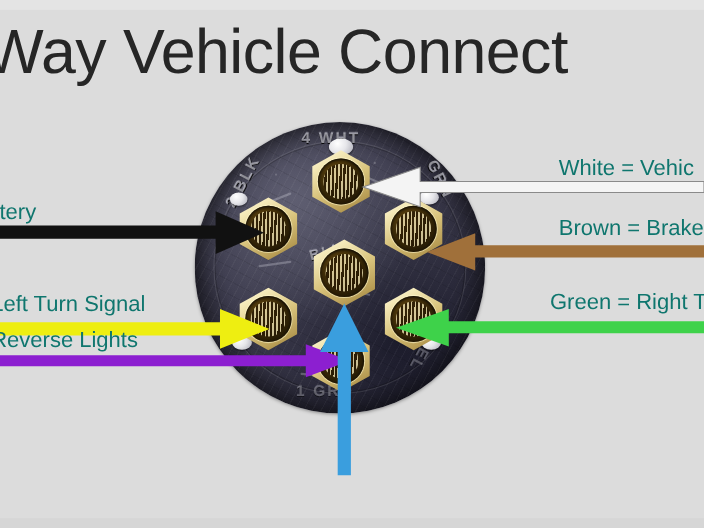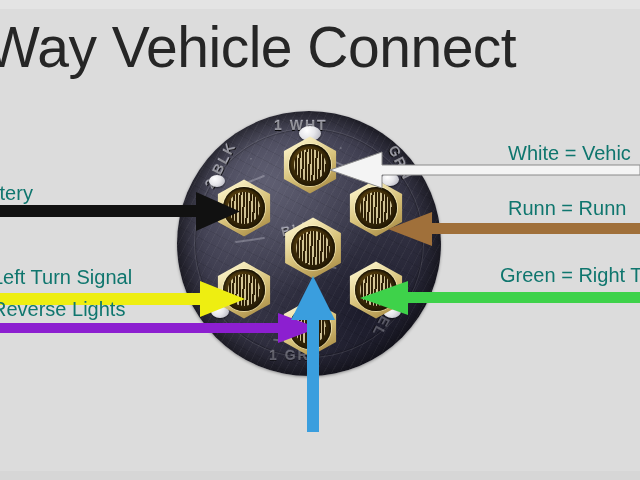--- a/index.html
+++ b/index.html
@@ -182,21 +182,21 @@
   <div id="connector">
     <div class="disc">
       <div class="disc-texture"></div>
       <div class="disc-ring"></div>
       <div class="disc-gouge" style="left:55px;top:70px;width:34px;height:2px;transform:rotate(-22deg);"></div>
       <div class="disc-gouge" style="left:150px;top:52px;width:26px;height:2px;transform:rotate(24deg);"></div>
       <div class="disc-gouge" style="left:120px;top:152px;width:40px;height:2px;transform:rotate(12deg);"></div>
       <div class="disc-gouge" style="left:58px;top:128px;width:30px;height:2px;transform:rotate(-8deg);"></div>
       <div class="disc-gouge" style="left:96px;top:230px;width:44px;height:2px;transform:rotate(6deg);"></div>
 
-      <span class="emboss" style="left:97px;top:6px;">1 WHT</span>
+      <span class="emboss" style="left:97px;top:6px;">4 WHT</span>
       <span class="emboss" style="left:18px;top:46px;transform:rotate(-62deg);">2 BLK</span>
       <span class="emboss" style="left:205px;top:44px;transform:rotate(64deg);">GRN</span>
       <span class="emboss" style="left:104px;top:110px;font-size:13px;transform:rotate(-14deg);">BLU</span>
       <span class="emboss" style="left:92px;top:236px;opacity:0.55;">1 GRD</span>
       <span class="emboss" style="left:186px;top:196px;transform:rotate(118deg);opacity:0.5;">5 YEL</span>
 
       <div class="terminal" style="left:104px;top:25px;">
         <div class="solder-blob" style="left:18px;top:-10px;"></div>
         <div class="hex"></div>
         <div class="hex-inner">
@@ -281,18 +281,18 @@
   </svg>
 
   <div class="label" style="left:-6px;top:181px;">ttery</div>
 
   <div class="label" style="left:-8px;top:265px;">Left Turn Signal</div>
 
   <div class="label" style="left:-8px;top:297px;">Reverse Lights</div>
 
   <div class="label" style="left:508px;top:141px;">White = Vehic</div>
 
-  <div class="label" style="left:508px;top:196px;">Runn = Runn</div>
+  <div class="label" style="left:508px;top:196px;">Brown = Brake</div>
 
   <div class="label" style="left:500px;top:263px;">Green = Right T</div>
 
 
 </div>
 
 </body></html>

